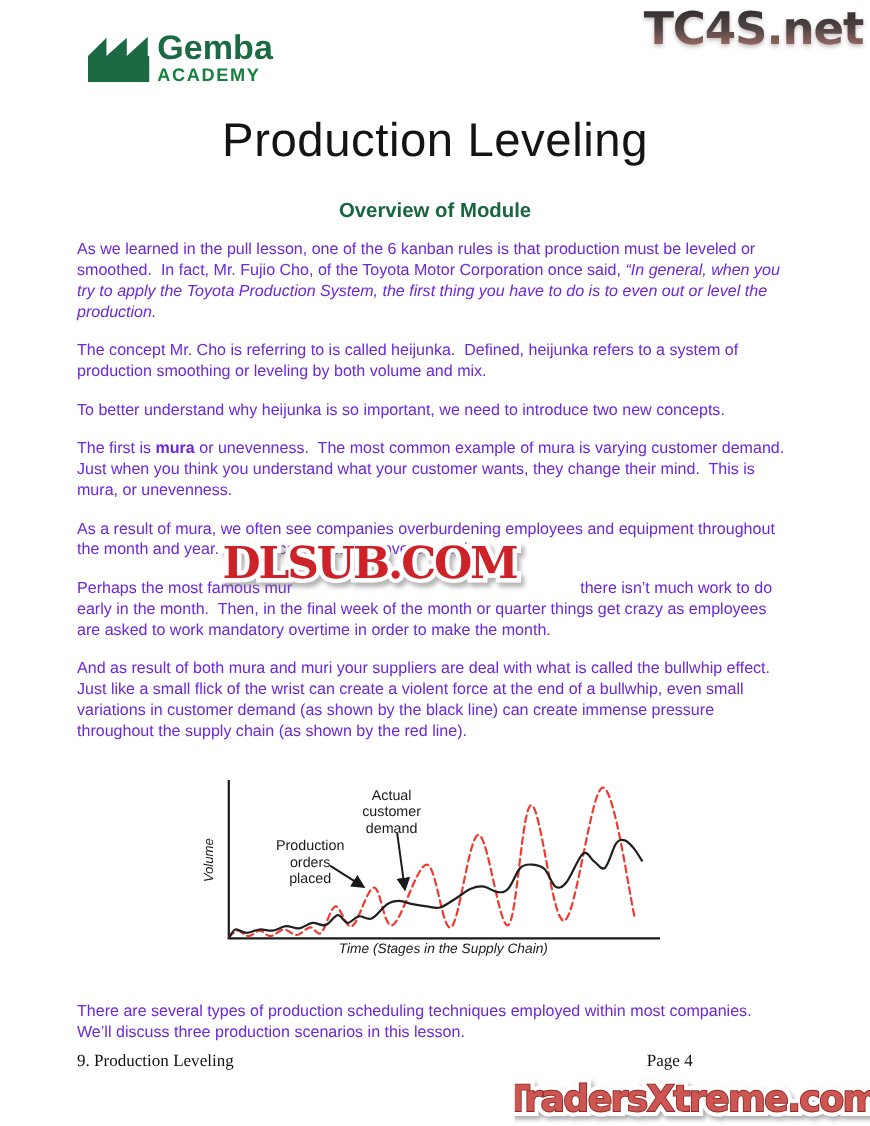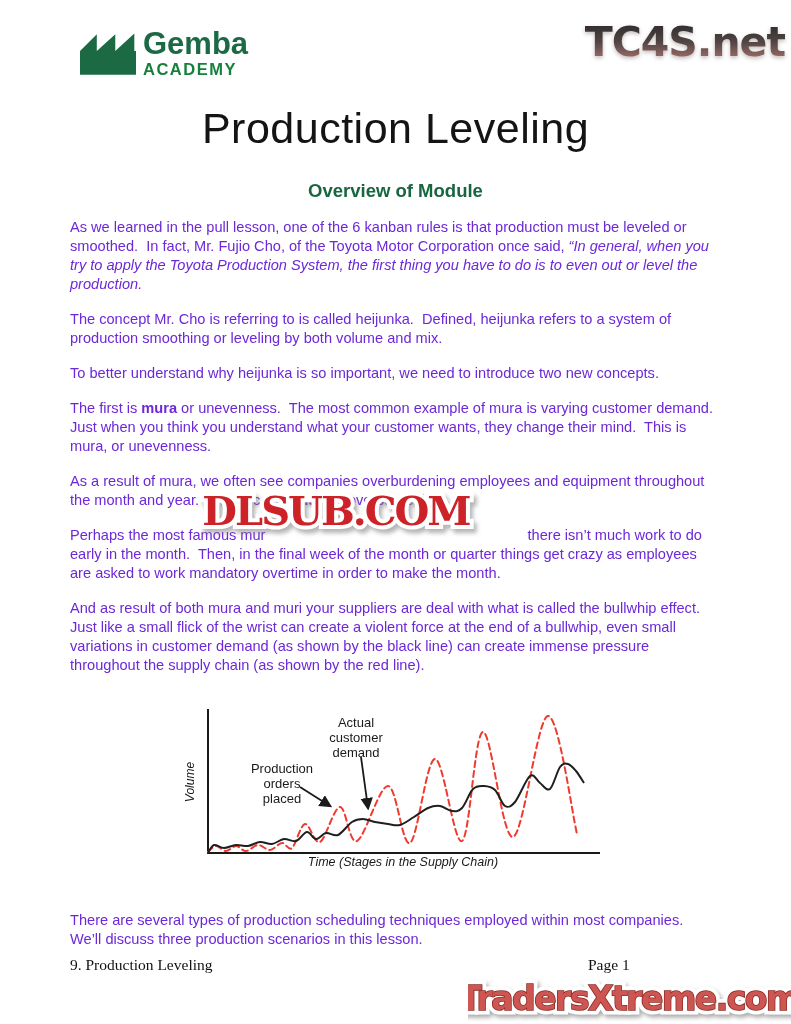--- a/index.html
+++ b/index.html
@@ -15,21 +15,21 @@
   .factory{
     width:56px;height:44px;background:#1b6a44;
     clip-path:polygon(0 46%,30% 8%,30% 46%,63% 8%,63% 46%,97% 6%,97% 46%,100% 46%,100% 100%,0 100%);
   }
   .logo-text{line-height:1;}
   .logo-name{font-size:31px;font-weight:700;color:#1b6a44;letter-spacing:0px;}
   .logo-sub{font-size:16.5px;font-weight:700;color:#15803d;letter-spacing:1.5px;margin-top:2px;}
 
   
   .wm-top{
-    position:absolute;top:18px;right:6px;font-size:41px;font-weight:800;letter-spacing:-1px;
+    position:absolute;top:2px;right:6px;font-size:41px;font-weight:800;letter-spacing:-1px;
     font-family:"DejaVu Sans",sans-serif;
     background:linear-gradient(180deg,#2d2a2a 8%,#514545 50%,#a3706a 88%);
     -webkit-background-clip:text;background-clip:text;color:transparent;
     filter:blur(0.4px) drop-shadow(0 2px 2px rgba(90,60,60,.35));
   }
   .wm-mid{position:absolute;left:186px;top:481px;}
   .wm-bottom{position:absolute;left:468px;top:972px;}
 
   
   .title{margin-top:24px;text-align:center;font-size:43px;font-weight:400;color:#141414;letter-spacing:0.5px;}
@@ -113,21 +113,21 @@
     <div class="fig-ylabel">Volume</div>
     <div class="fig-xlabel">Time (Stages in the Supply Chain)</div>
   </div>
 
   <p class="para" style="margin-top:37px;">There are several types of production scheduling techniques employed within most companies.  We’ll discuss three production scenarios in this lesson.</p>
 
 </div>
 
 <div class="footer">
   <span>9. Production Leveling</span>
-  <span class="page-num">Page 1</span>
+  <span class="page-num">Page 4</span>
 </div>
 
 <div class="wm-top">TC4S.net</div>
 
 <div class="wm-mid">
   <svg width="300" height="62" viewBox="0 0 300 62">
     <g style="filter:drop-shadow(3px 4px 2px rgba(120,120,120,0.55));">
       <text x="150" y="44" text-anchor="middle" font-family="DejaVu Serif, serif" font-weight="bold" font-size="40" letter-spacing="-2" fill="#cc2228" stroke="#ffffff" stroke-width="8" paint-order="stroke">DLSUB.COM</text>
     </g>
   </svg>

